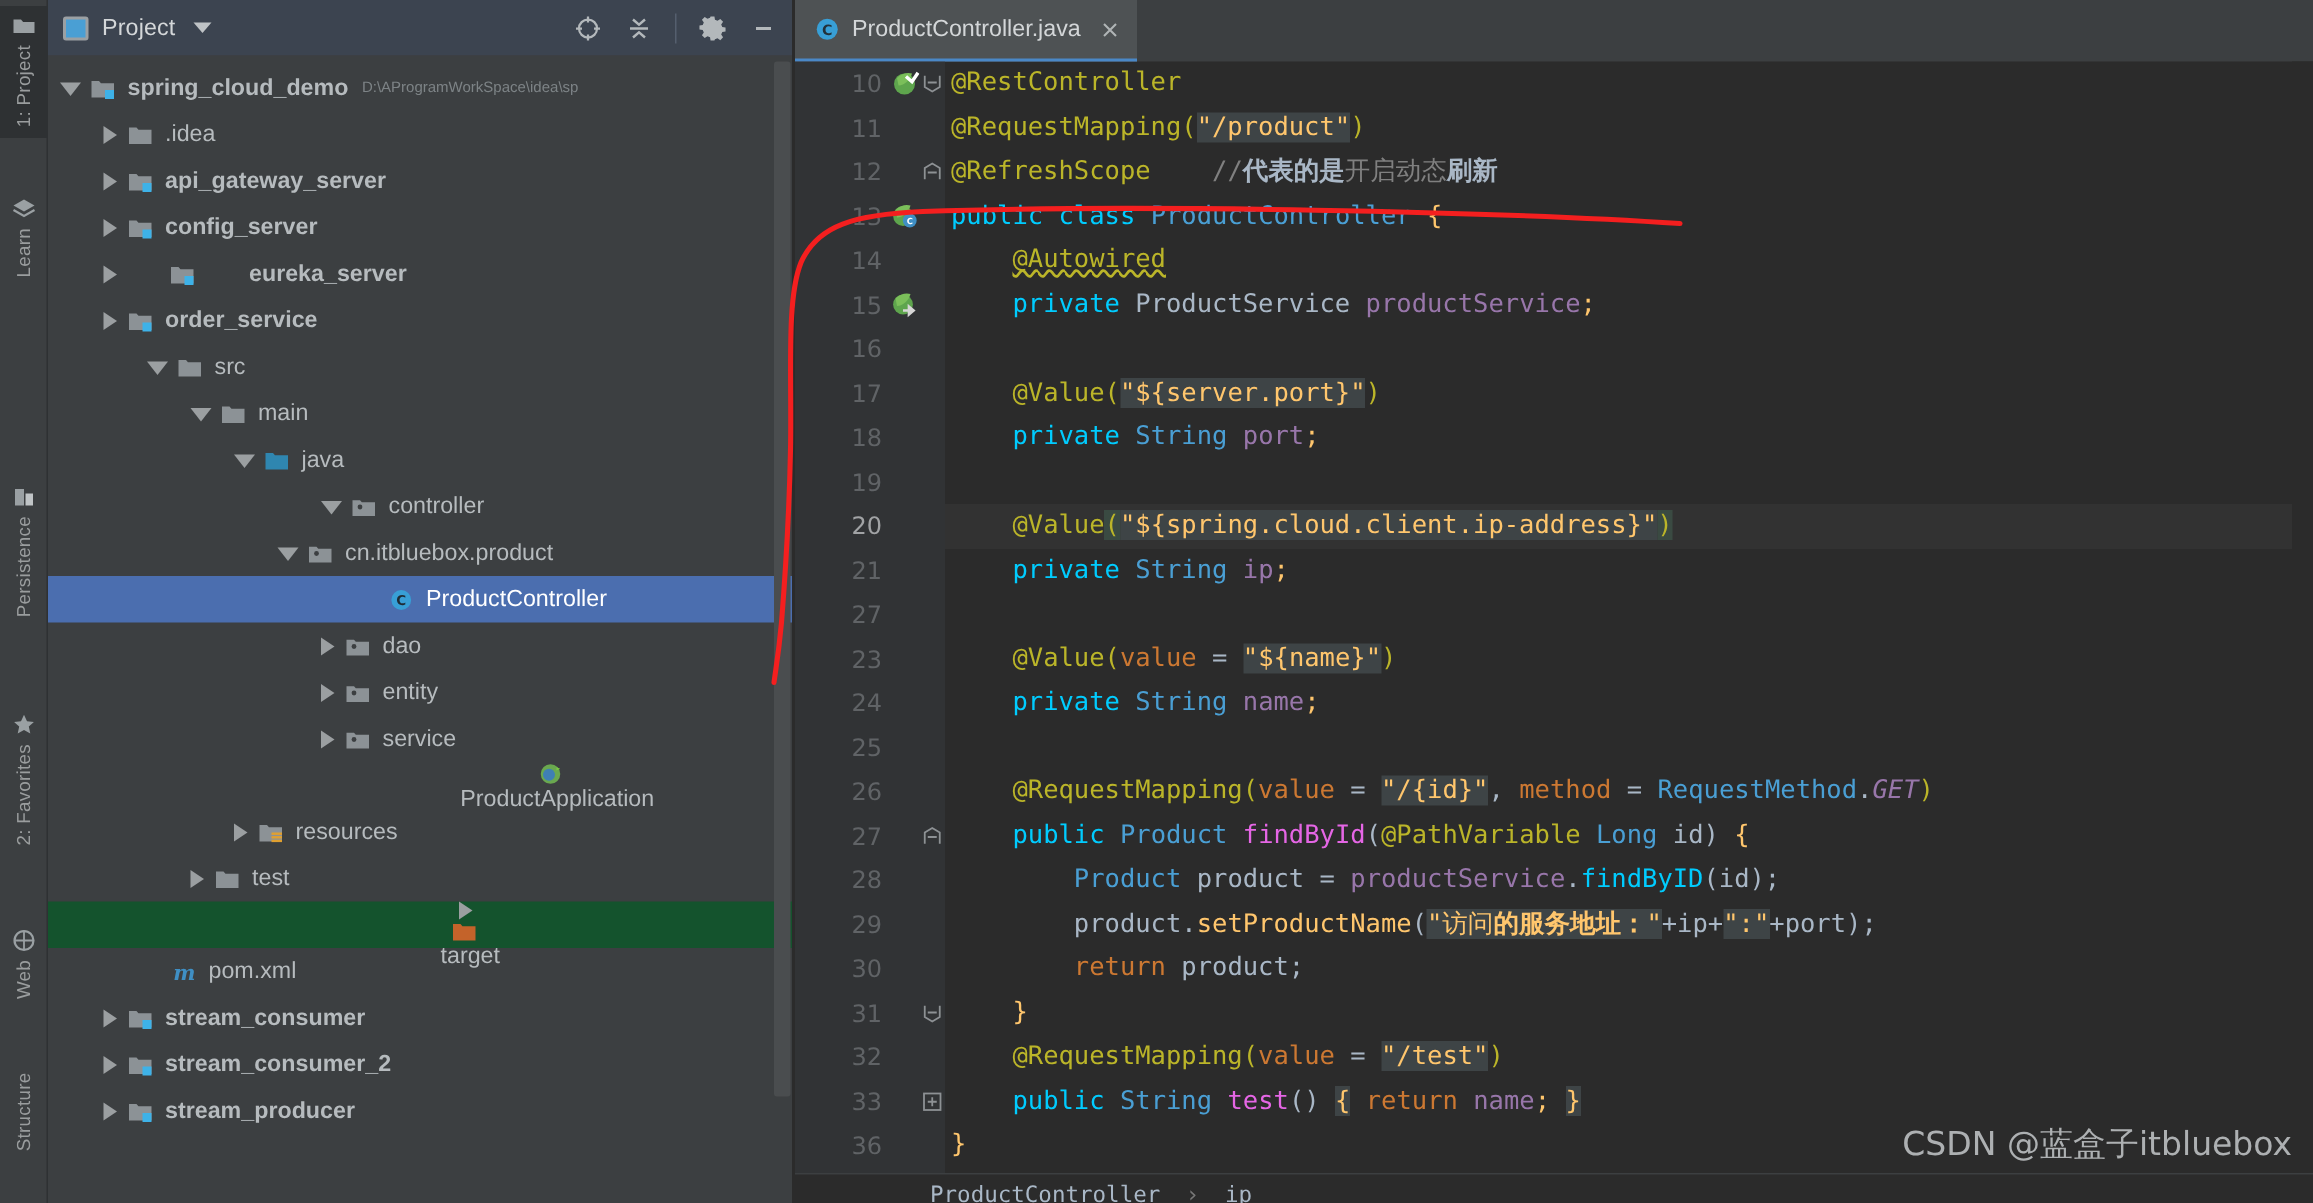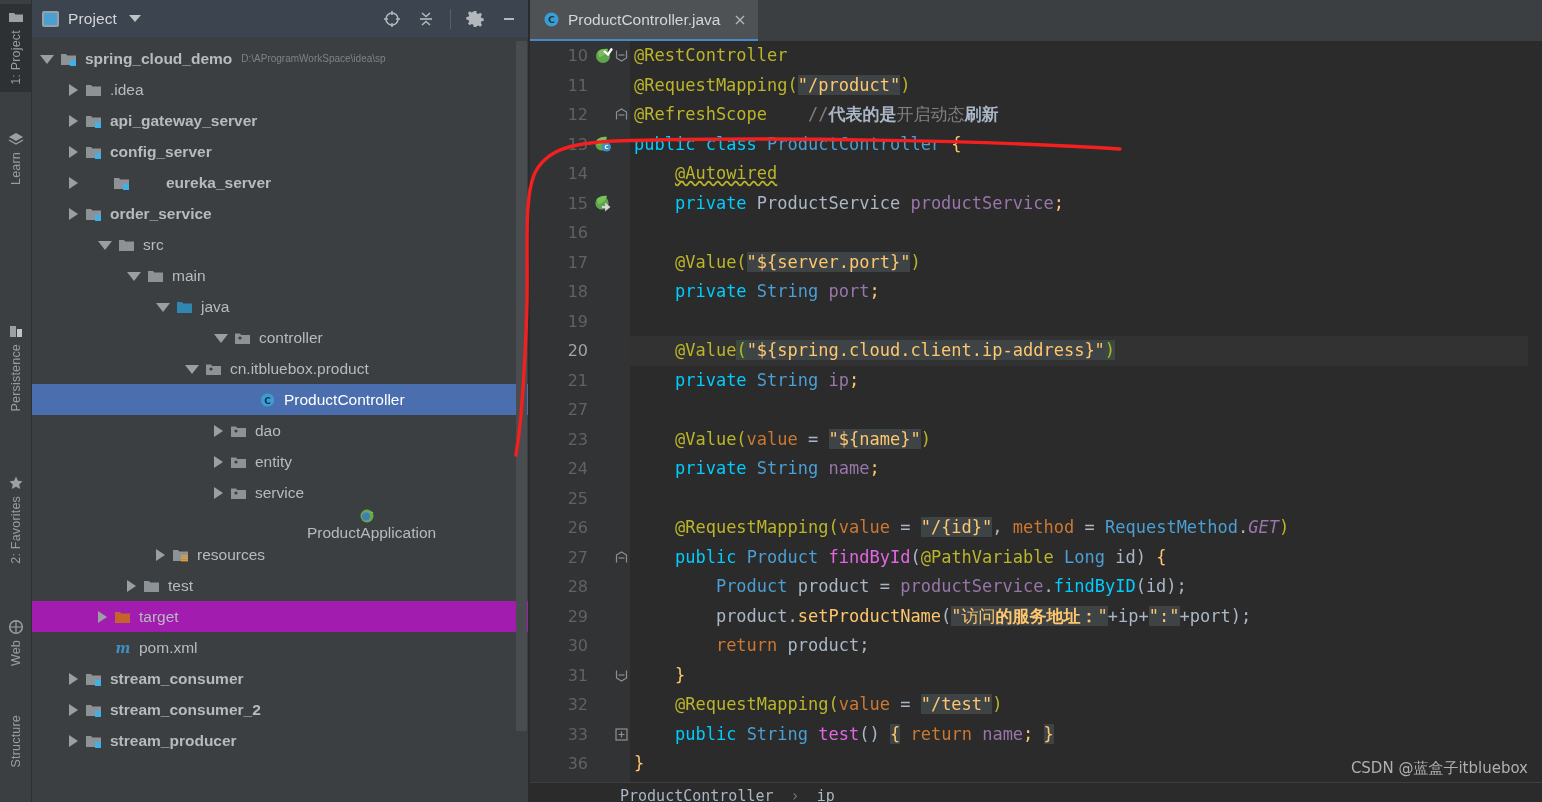--- a/index.html
+++ b/index.html
@@ -74,21 +74,21 @@
     position: relative;
     height: 761px; background: #3c3f41;
     overflow: hidden; padding-top: 6px;
   }
   .trow {
     position: relative;
     height: 31px; display: flex; align-items: center;
     white-space: nowrap; font-size: 15.5px; color: #b6bbbe;
   }
   .trow.selected { background: #4b6eaf; color: #ffffff; }
-  .trow.marked { background: #a21caf; }
+  .trow.marked { background: #14532d; flex-direction: column; }
   .trow .arrow {
     width: 0; height: 0; flex: none;
     border-top: 6px solid transparent;
     border-bottom: 6px solid transparent;
     border-left: 9px solid #9b9fa1;
     margin-right: 7px;
   }
   .trow .arrow.open {
     border-left: 7px solid transparent;
     border-right: 7px solid transparent;
@@ -215,21 +215,21 @@
 
   
   .annot {
     position: absolute; left: 0; top: 0;
     width: 1542px; height: 802px;
     pointer-events: none;
   }
   
   .watermark {
     position: absolute; right: 14px; bottom: 24px;
-    color: #b9bcbe; font-size: 15px;
+    color: #b9bcbe; font-size: 22px;
     font-family: "DejaVu Sans", sans-serif;
     opacity: 0.92;
   }
   .topedge {
     position: absolute; left: 0; top: 0;
     width: 1542px; height: 4px; background: #2f3133;
   }
 </style>
 </head>
 <body>

